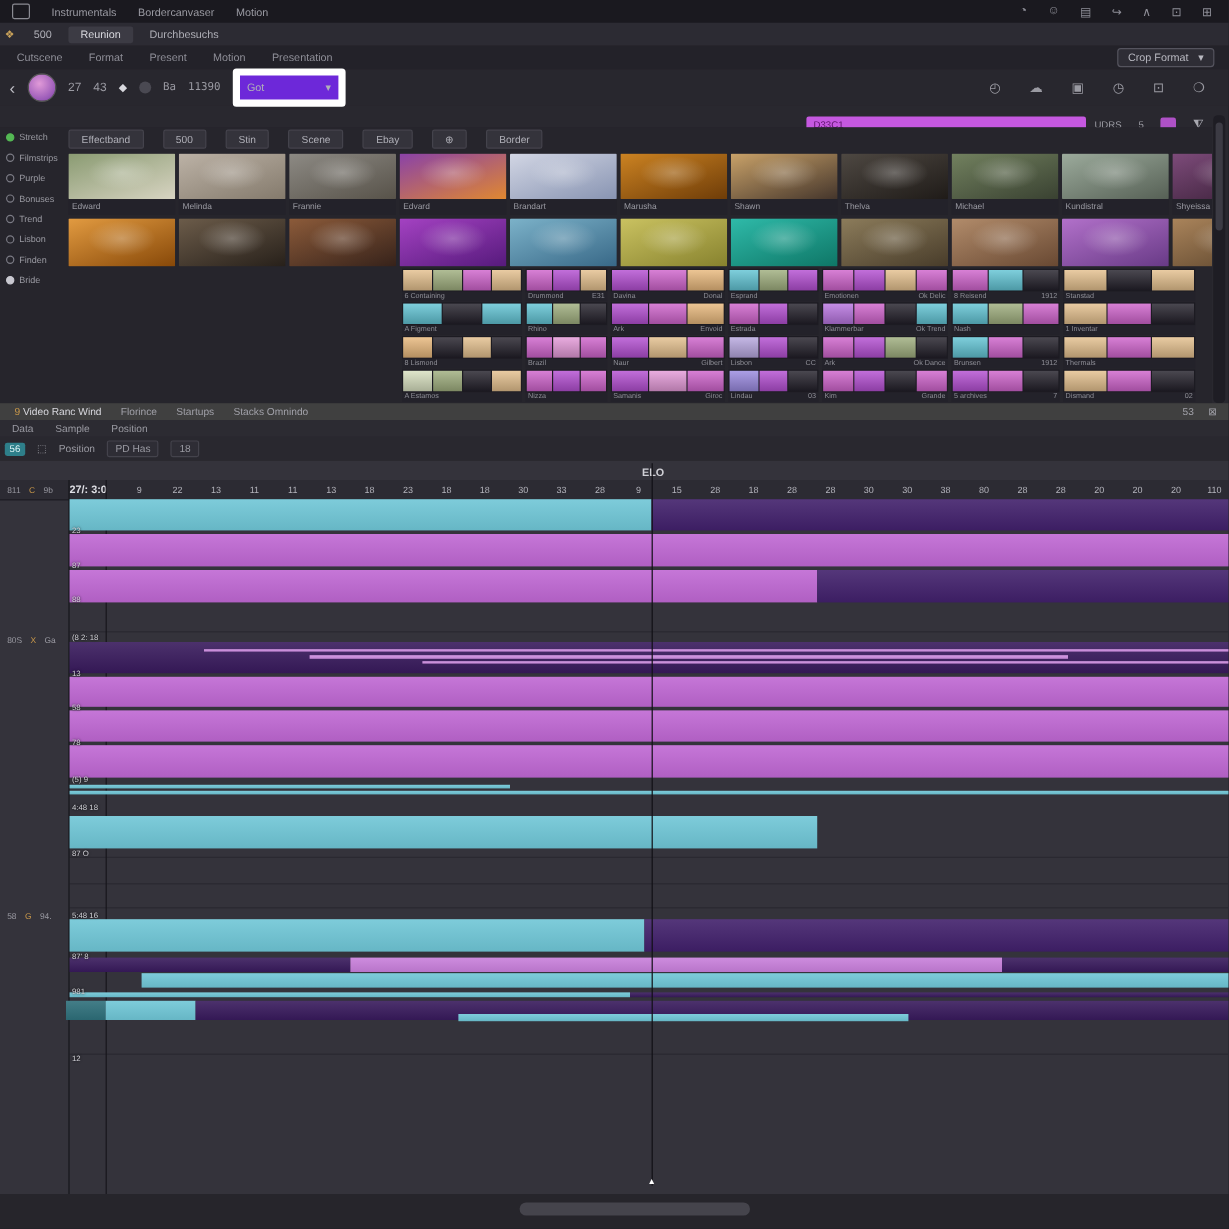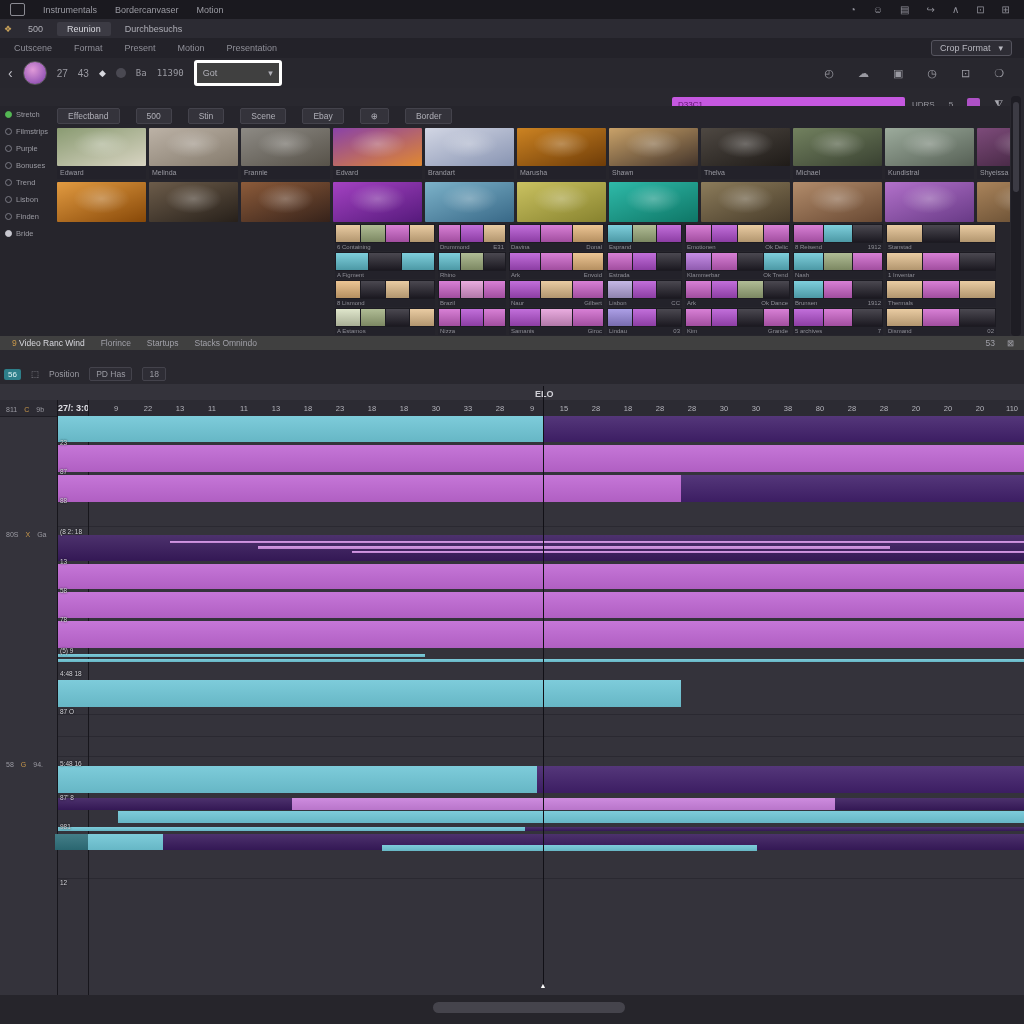--- a/index.html
+++ b/index.html
@@ -19,21 +19,21 @@
   .ribbon{left:0;top:38px;width:1024px;height:20px;background:#232229;display:flex;align-items:center;gap:22px;padding-left:14px;box-sizing:border-box;font-size:9px;color:#8e8e97;}
   .ribbon .spacer{flex:1;}
   .cropbtn{border:1px solid #55545e;border-radius:3px;padding:2px 8px;color:#b8b8c0;background:#2e2d35;display:flex;gap:8px;align-items:center;margin-right:12px;}
   .toolbar{left:0;top:58px;width:1024px;height:30px;background:#28272e;display:flex;align-items:center;gap:10px;padding-left:8px;box-sizing:border-box;font-size:10px;color:#a8a8b0;}
   .backchev{font-size:14px;color:#c0c0c8;}
   .avatar{width:22px;height:22px;border-radius:50%;background:radial-gradient(circle at 40% 35%,#e09ad8,#9a5ab8 70%,#6a3a88);border:1px solid #555;}
   .tnum{font-size:10px;color:#9a9aa2;}
   .diamond{color:#d8d8de;font-size:9px;}
   .graydot{width:10px;height:10px;border-radius:50%;background:#4a4952;}
   .tc{font-family:"DejaVu Sans Mono",monospace;font-size:9px;color:#9a9aa2;}
-  .dropdown{width:70px;height:16px;border:3px solid #ffffff;border-radius:3px;background:#404040;display:flex;align-items:center;justify-content:space-between;padding:2px 6px;font-size:9px;color:#b0b0b8;}
+  .dropdown{width:70px;height:16px;border:6px solid #ffffff;border-radius:3px;background:#6d28d9;display:flex;align-items:center;justify-content:space-between;padding:2px 6px;font-size:9px;color:#b0b0b8;}
   .toolbar .spacer{flex:1;}
   .toolbar .icons{display:flex;gap:24px;margin-right:20px;color:#9a9aa2;font-size:11px;}
   
   .btabrow{left:0;top:88px;width:1024px;height:18px;background:#2c2b32;display:flex;align-items:center;font-size:9px;color:#9a9aa2;}
   .paneltitle{width:56px;padding-left:4px;color:#8e8e96;}
   .btab{padding:2px 10px;}
   .btab.active{background:#3a3942;border-radius:2px 2px 0 0;color:#d0d0d6;}
   .searchbar{position:absolute;left:672px;top:97px;width:233px;height:14px;background:#c558e0;border-radius:2px;font-size:8px;color:#5a1268;display:flex;align-items:center;padding-left:6px;box-sizing:border-box;}
   .searchmeta{position:absolute;left:912px;top:97px;height:14px;display:flex;align-items:center;gap:14px;font-size:8px;color:#9a9aa2;}
   .pinkchip{width:13px;height:13px;background:#c558e0;border-radius:2px;opacity:.85;}
@@ -605,20 +605,25 @@
         <span><span>Florince</span></span>
         <span><span>Startups</span></span>
         <span><span>Stacks Omnindo</span></span>
       </span>
     <span class="spacer"></span>
     <span id="timeline-rmeta" style="display:flex;gap:12px;margin-right:10px;">
         <span>53</span>
         <span>⊠</span>
       </span>
   </div>
+  <div class="abs tl-sub" id="timeline-subtabs">
+      <span>Data</span>
+      <span>Sample</span>
+      <span>Position</span>
+    </div>
   <div class="abs tl-tools">
     <span class="snapbtn">56</span>
     <span>⬚</span>
     <span>Position</span>
     <span class="toolpill">PD Has</span>
     <span class="toolpill">18</span>
   </div>
 
   <div class="abs trackarea" id="trackarea">
     <div class="elo" id="elo-label" style="left: 535px;">ELO</div>

